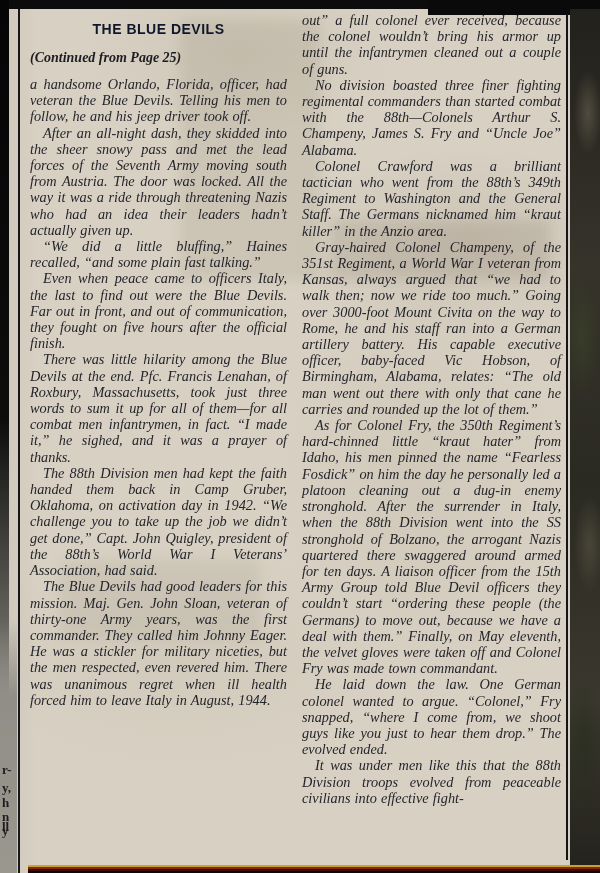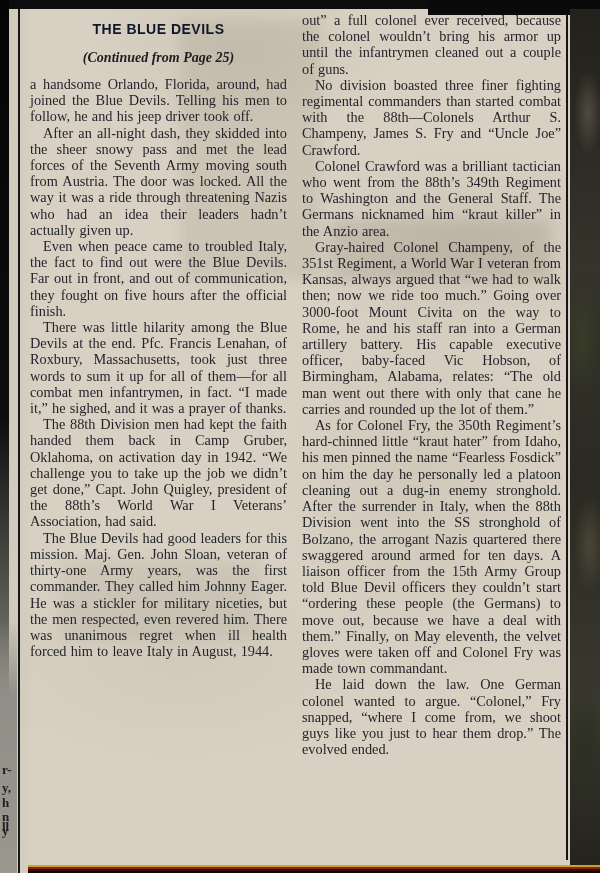--- a/index.html
+++ b/index.html
@@ -38,24 +38,24 @@
       linear-gradient(#23211c 0%,#35332a 30%,#2b2a22 55%,#3a382e 80%,#23221c 100%);}
   
   .bottom-bar{position:absolute;left:28px;right:0;bottom:0;height:8px;
     background:linear-gradient(to bottom,#c8a22a 0 2px,#8a2412 2px 4px,#3a0f08 4px 6px,#0e0706 6px 8px);}
   
   .col-left{position:absolute;left:30px;top:14px;width:257px;}
   .col-right{position:absolute;left:302px;top:12px;width:259px;}
   .headline{color:#0f172a;font-family:"Liberation Sans",sans-serif;font-weight:bold;
     text-align:center;font-size:14px;line-height:26px;letter-spacing:.5px;margin:2px 0 0 0;}
   .continued{color:#1c1c22;font-family:"Liberation Serif",serif;font-weight:bold;
-    font-style:italic;text-align:center;font-size:14px;margin:8px 0 10px 0;}
+    font-style:italic;text-align:left;font-size:14px;margin:8px 0 10px 0;}
   
   p.body{margin:0;color:#24242b;font-family:"Liberation Serif",serif;
-    font-size:14.3px;line-height:16.2px;text-align:justify;word-spacing:.6px;}
+    font-size:14.3px;line-height:16.2px;text-align:justify;word-spacing:.6px;font-style:italic;}
   p.ind{text-indent:13px;}
 </style>
 </head>
 <body>
 
 <div class="scan">
   <div class="paper-tone"></div>
 
   <div class="stain" style="left:180px;top:20px;width:140px;height:260px;background:rgba(95,85,60,.10);"></div>
   <div class="stain" style="left:330px;top:220px;width:220px;height:60px;background:rgba(90,80,60,.13);"></div>
@@ -77,29 +77,31 @@
   <div class="rule-left"></div>
   <div class="rule-right"></div>
   <div class="right-strip"></div>
   <div class="bottom-bar"></div>
 
   <div class="col-left">
     <div class="headline">
       <div>THE BLUE DEVILS</div>
     </div>
     <div class="continued">(Continued from Page 25)</div>
-    <p class="body">a handsome Orlando, Florida, around, had joined the Blue Devils. Telling his men to follow, he and his jeep driver took off.</p>
+    <p class="body">a handsome Orlando, Florida, officer, had veteran the Blue Devils. Telling his men to follow, he and his jeep driver took off.</p>
     <p class="body ind">After an all-night dash, they skidded into the sheer snowy pass and met the lead forces of the Seventh Army moving south from Austria. The door was locked. All the way it was a ride through threatening Nazis who had an idea their leaders hadn’t actually given up.</p>
-    <p class="body ind">Even when peace came to troubled Italy, the fact to find out were the Blue Devils. Far out in front, and out of communication, they fought on five hours after the official finish.</p>
+    <p class="body ind">“We did a little bluffing,” Haines recalled, “and some plain fast talking.”</p>
+    <p class="body ind">Even when peace came to officers Italy, the last to find out were the Blue Devils. Far out in front, and out of communication, they fought on five hours after the official finish.</p>
     <p class="body ind">There was little hilarity among the Blue Devils at the end. Pfc. Francis Lenahan, of Roxbury, Massachusetts, took just three words to sum it up for all of them—for all combat men infantrymen, in fact. “I made it,” he sighed, and it was a prayer of thanks.</p>
     <p class="body ind">The 88th Division men had kept the faith handed them back in Camp Gruber, Oklahoma, on activation day in 1942. “We challenge you to take up the job we didn’t get done,” Capt. John Quigley, president of the 88th’s World War I Veterans’ Association, had said.</p>
     <p class="body ind">The Blue Devils had good leaders for this mission. Maj. Gen. John Sloan, veteran of thirty-one Army years, was the first commander. They called him Johnny Eager. He was a stickler for military niceties, but the men respected, even revered him. There was unanimous regret when ill health forced him to leave Italy in August, 1944.</p>
   </div>
 
   <div class="col-right">
     <p class="body">out” a full colonel ever received, because the colonel wouldn’t bring his armor up until the infantrymen cleaned out a couple of guns.</p>
-    <p class="body ind">No division boasted three finer fighting regimental commanders than started combat with the 88th—Colonels Arthur S. Champeny, James S. Fry and “Uncle Joe” Crawford.</p>
+    <p class="body ind">No division boasted three finer fighting regimental commanders than started combat with the 88th—Colonels Arthur S. Champeny, James S. Fry and “Uncle Joe” Alabama.</p>
     <p class="body ind">Colonel Crawford was a brilliant tactician who went from the 88th’s 349th Regiment to Washington and the General Staff. The Germans nicknamed him “kraut killer” in the Anzio area.</p>
     <p class="body ind">Gray-haired Colonel Champeny, of the 351st Regiment, a World War I veteran from Kansas, always argued that “we had to walk then; now we ride too much.” Going over 3000-foot Mount Civita on the way to Rome, he and his staff ran into a German artillery battery. His capable executive officer, baby-faced Vic Hobson, of Birmingham, Alabama, relates: “The old man went out there with only that cane he carries and rounded up the lot of them.”</p>
     <p class="body ind">As for Colonel Fry, the 350th Regiment’s hard-chinned little “kraut hater” from Idaho, his men pinned the name “Fearless Fosdick” on him the day he personally led a platoon cleaning out a dug-in enemy stronghold. After the surrender in Italy, when the 88th Division went into the SS stronghold of Bolzano, the arrogant Nazis quartered there swaggered around armed for ten days. A liaison officer from the 15th Army Group told Blue Devil officers they couldn’t start “ordering these people (the Germans) to move out, because we have a deal with them.” Finally, on May eleventh, the velvet gloves were taken off and Colonel Fry was made town commandant.</p>
     <p class="body ind">He laid down the law. One German colonel wanted to argue. “Colonel,” Fry snapped, “where I come from, we shoot guys like you just to hear them drop.” The evolved ended.</p>
+    <p class="body ind">It was under men like this that the 88th Division troops evolved from peaceable civilians into effective fight-</p>
   </div>
 </div>
 
 </body></html>

